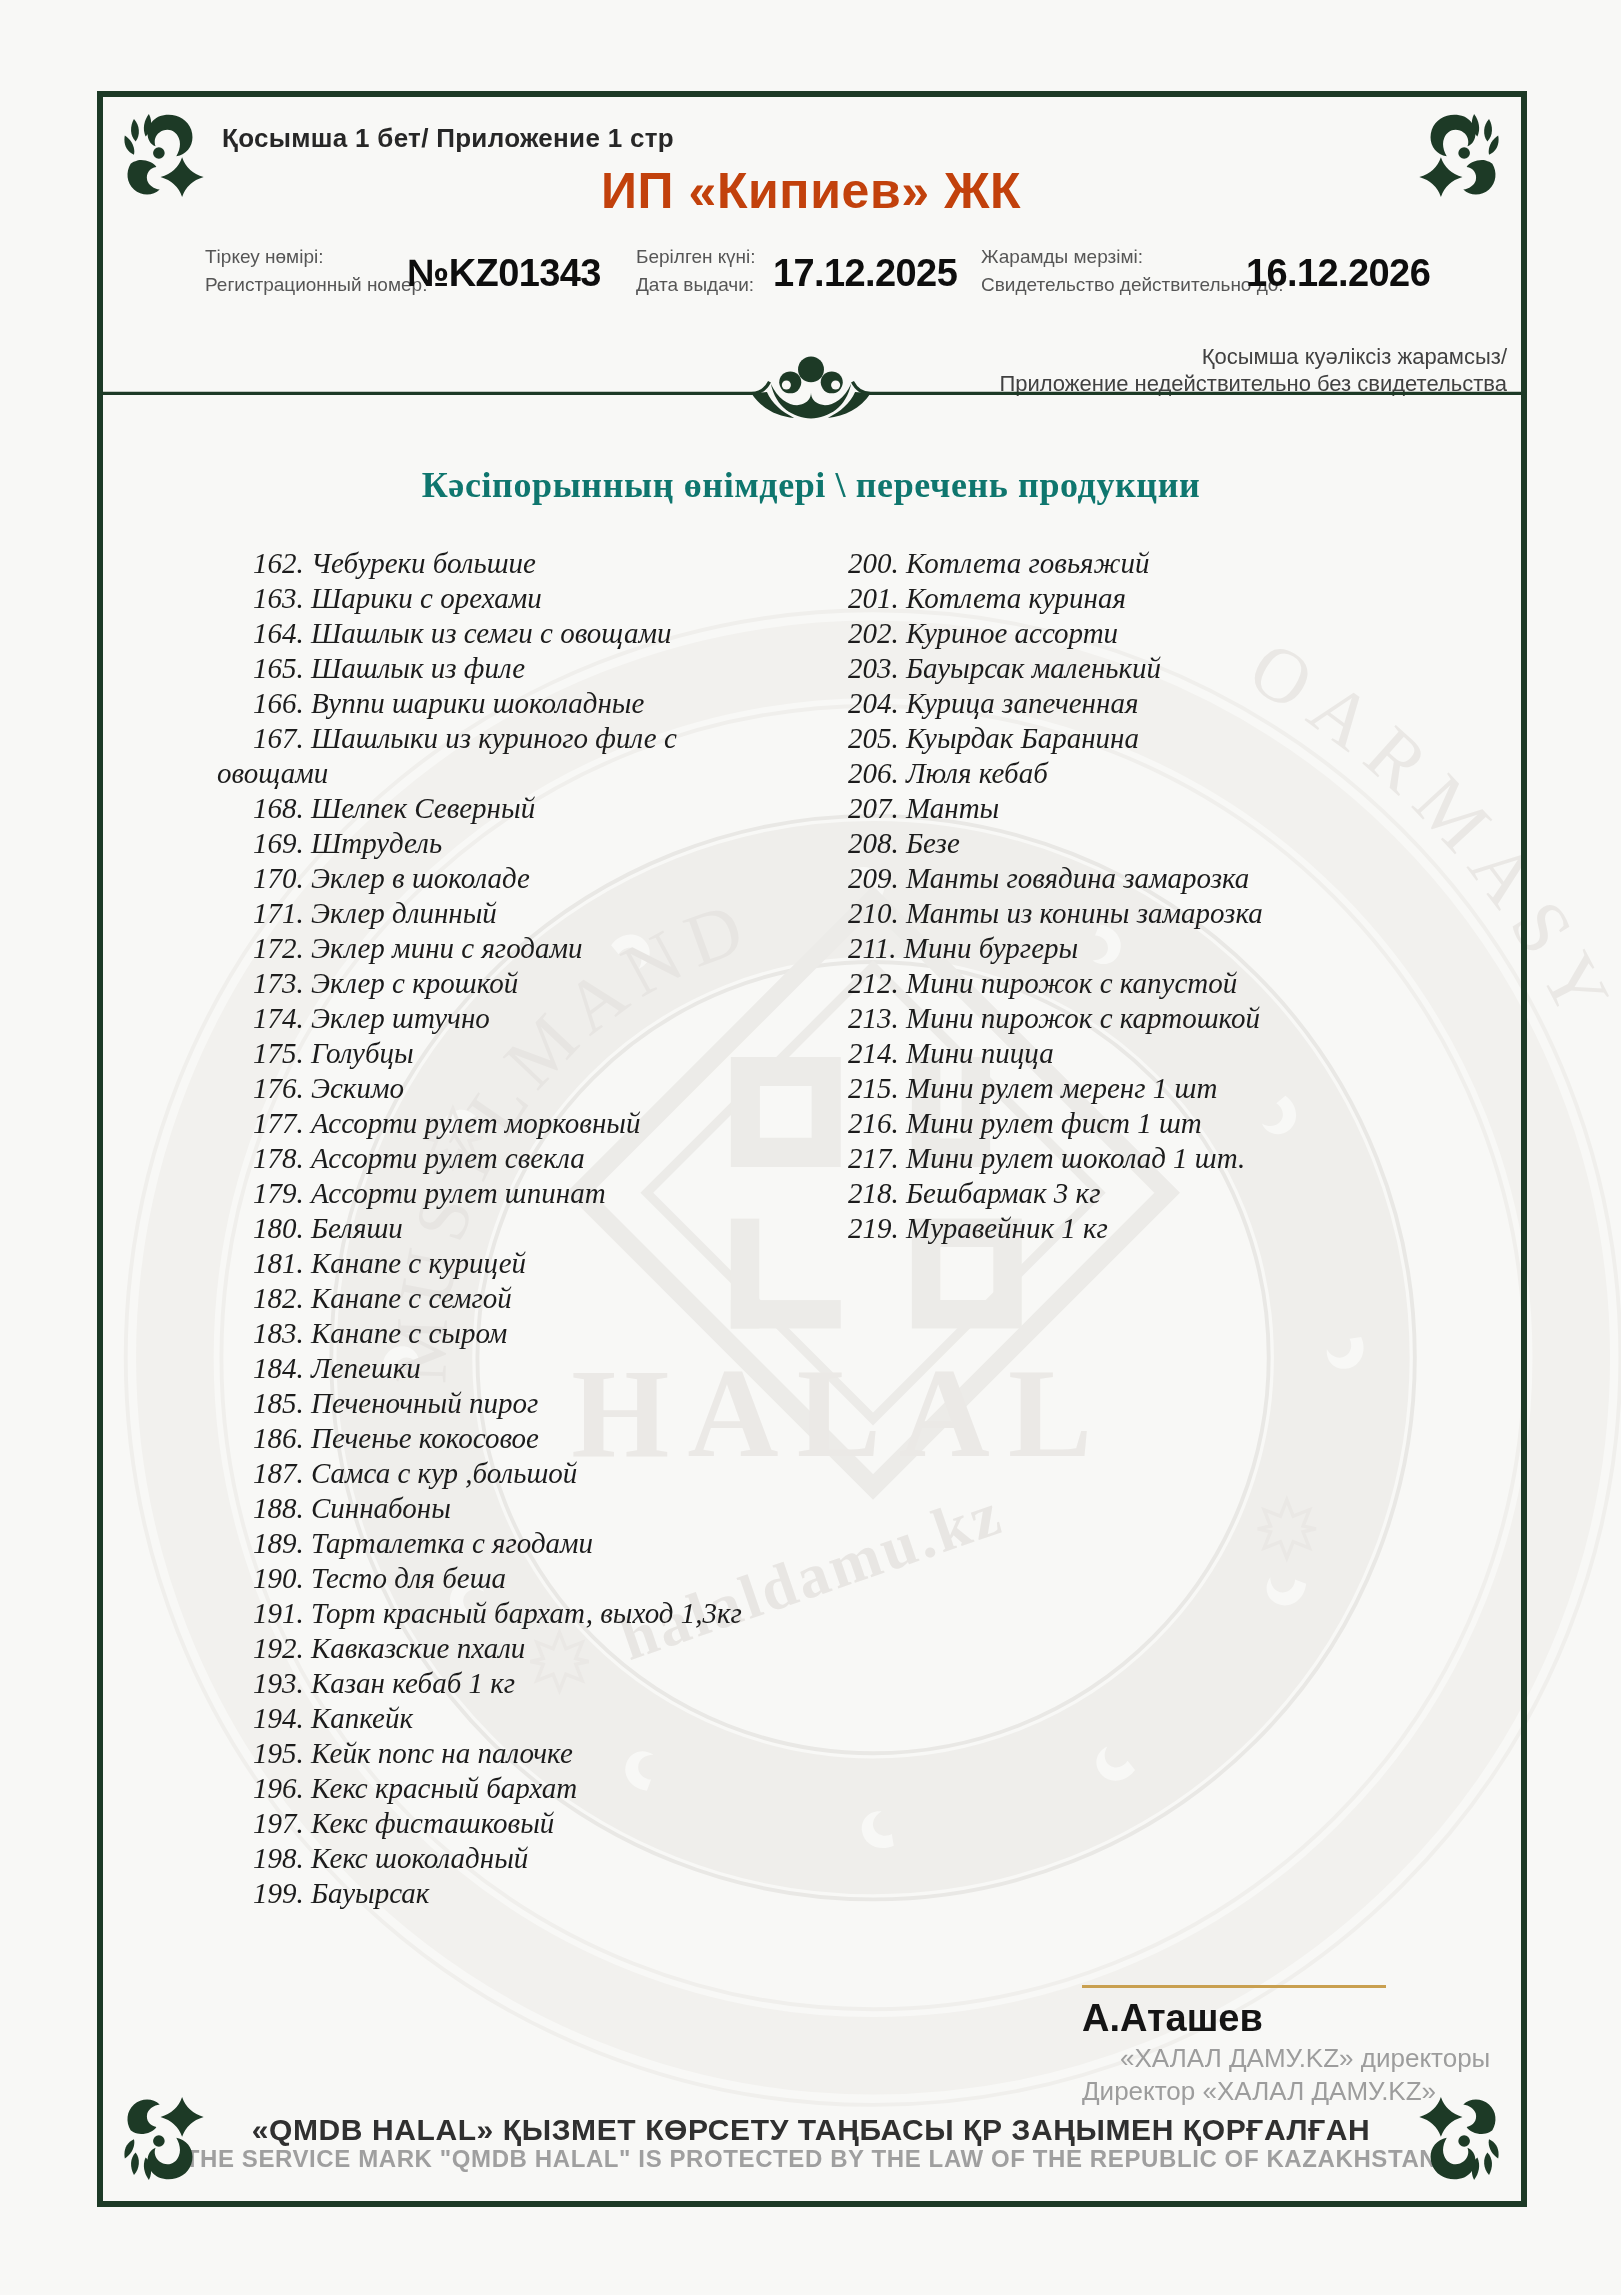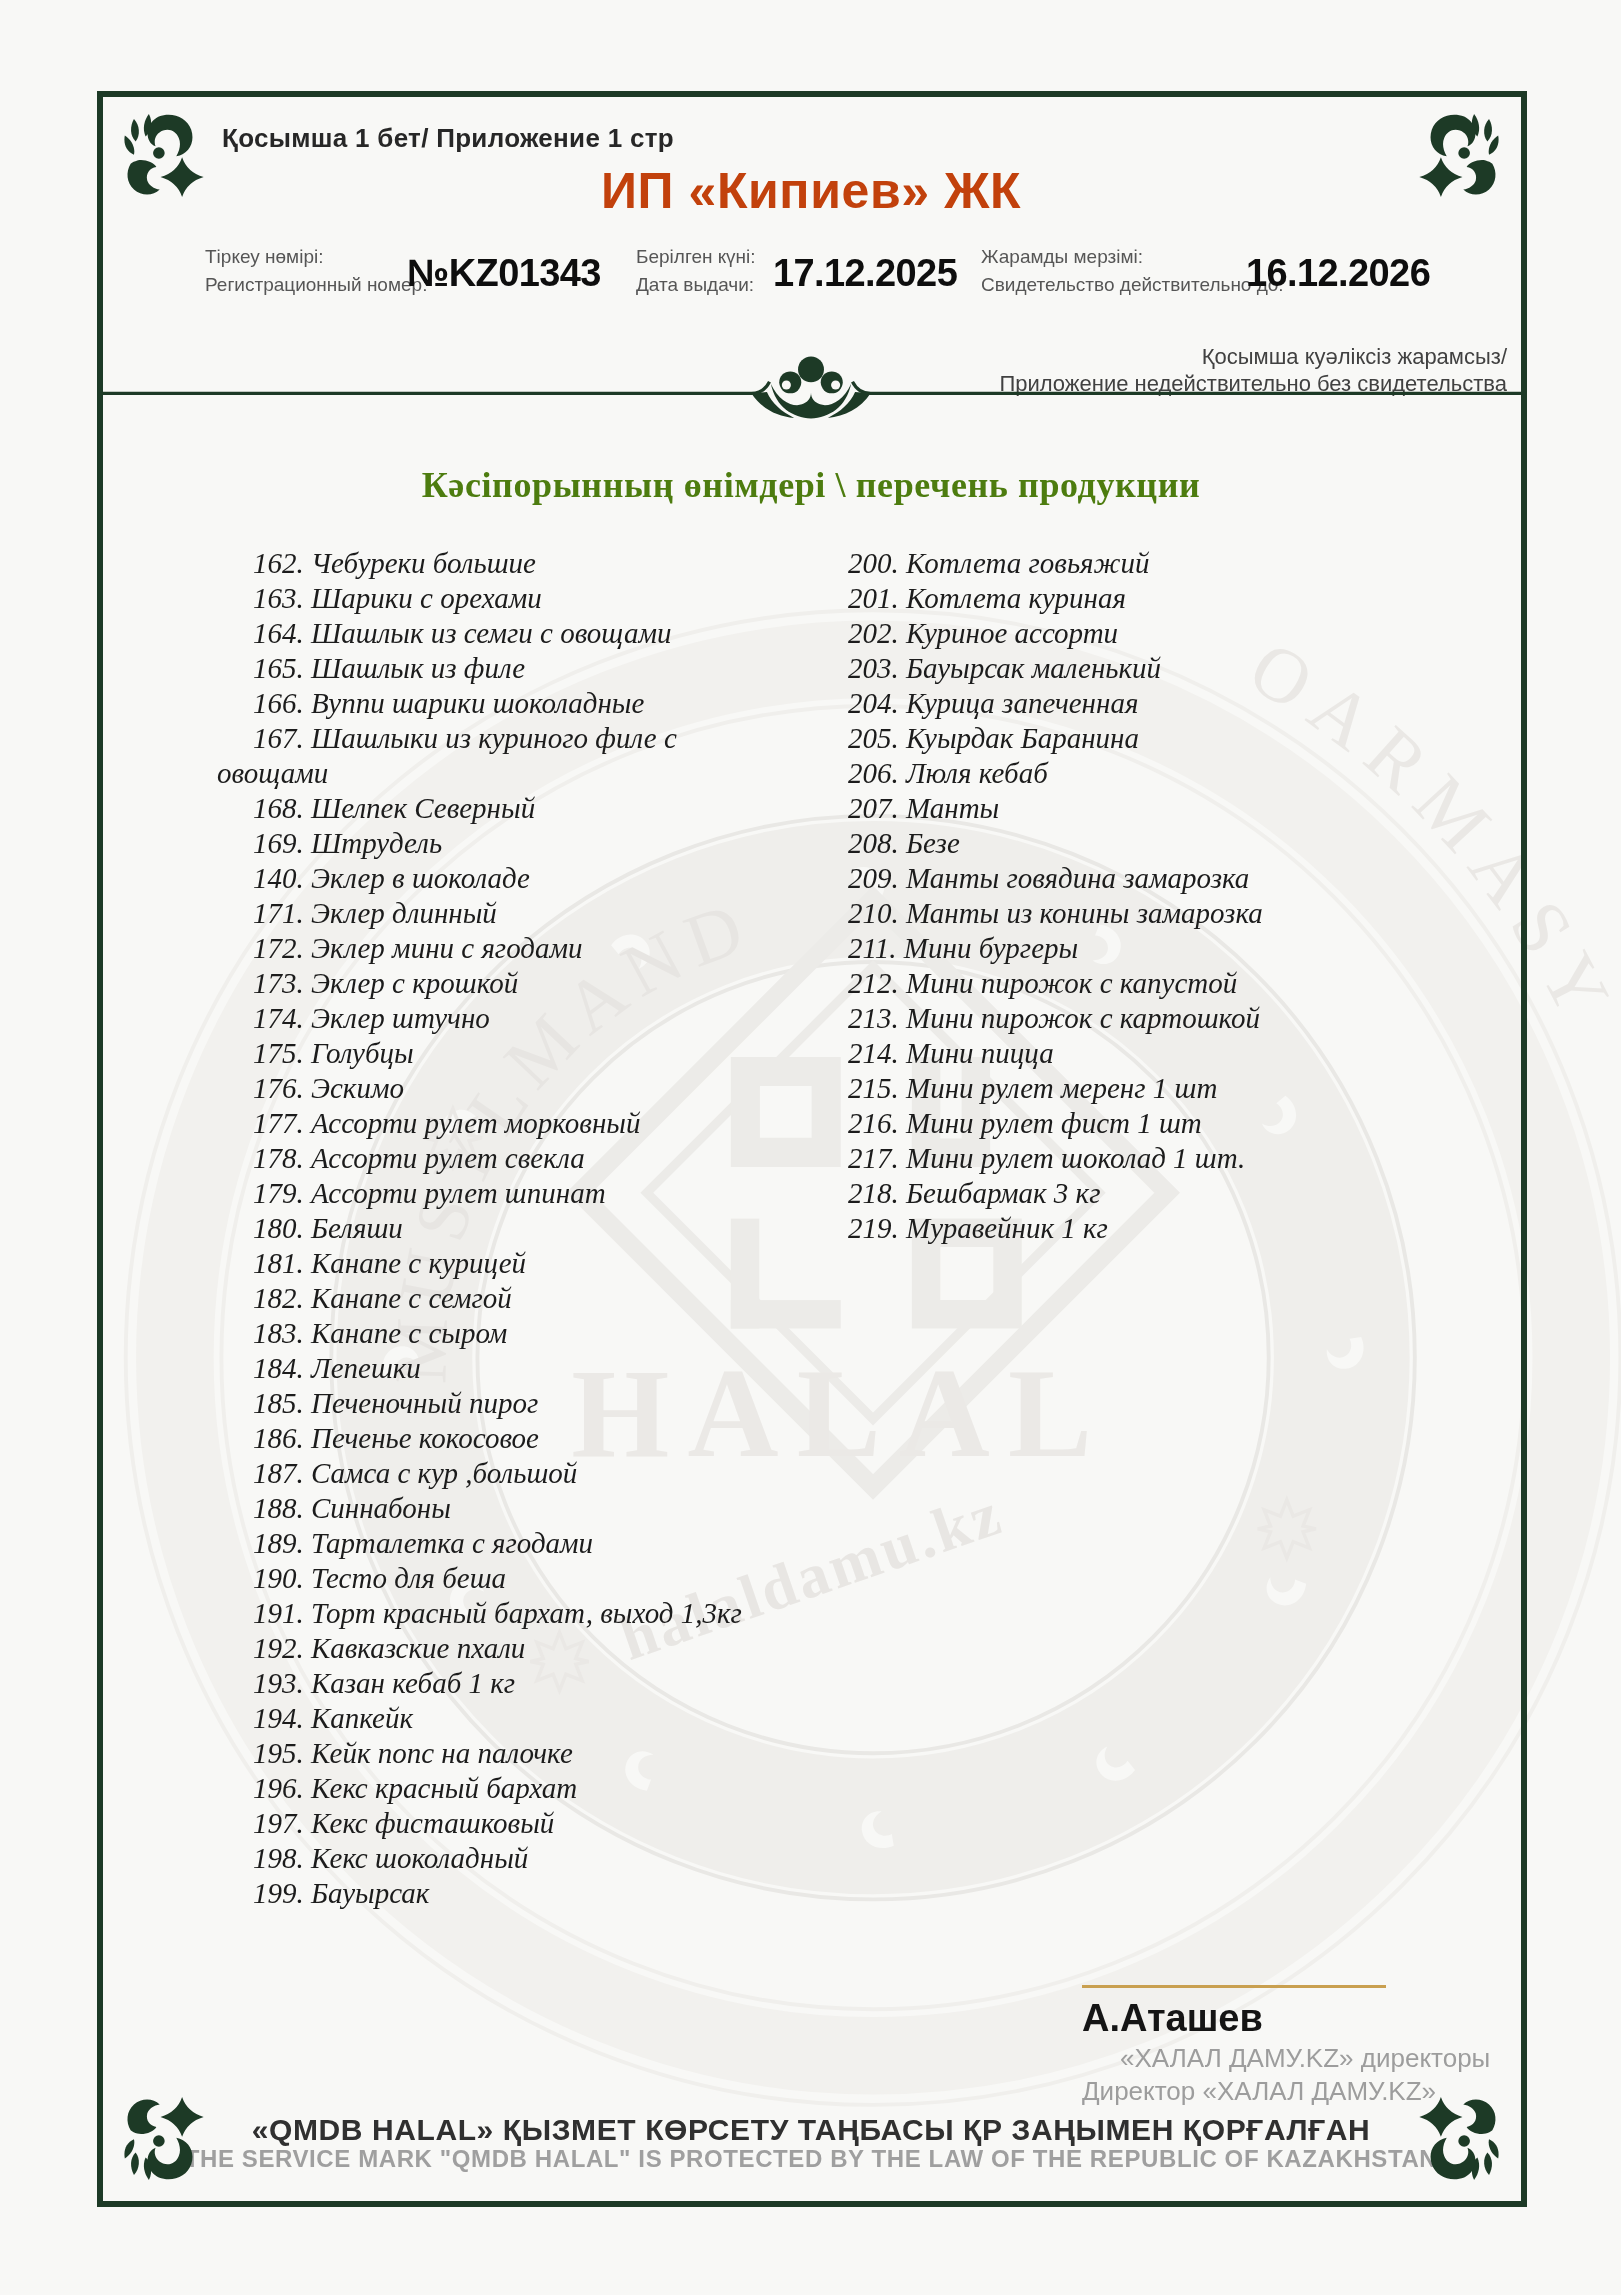--- a/index.html
+++ b/index.html
@@ -29,21 +29,21 @@
   .doc-title{position:absolute;left:0;width:100%;top:162px;text-align:center;font-size:50px;font-weight:700;color:#c2410c;letter-spacing:0.6px;}
   .flabel{position:absolute;font-size:19px;line-height:28px;color:#565656;}
   .fvalue{position:absolute;font-size:38px;font-weight:700;color:#0e0e0e;letter-spacing:-0.6px;white-space:nowrap;}
   .lbl1{left:205px;top:243px;} .val1{left:407px;top:252px;}
   .lbl2{left:636px;top:243px;} .val2{left:773px;top:252px;}
   .lbl3{left:981px;top:243px;} .val3{left:1246px;top:252px;}
   .validity-note{position:absolute;right:115px;top:343px;text-align:right;font-size:22px;line-height:27px;color:#414141;}
   .divider{position:absolute;left:98px;top:352px;width:1426px;height:84px;color:var(--green);}
   .section-title{
     position:absolute;left:0;width:100%;top:464px;text-align:center;
-    font-family:"Liberation Serif",serif;font-weight:700;font-size:36px;color:#4d7c0f;letter-spacing:0.6px;
+    font-family:"Liberation Serif",serif;font-weight:700;font-size:36px;color:#0f766e;letter-spacing:0.6px;
   }
   .col{
     position:absolute;top:546px;font-family:"Liberation Serif",serif;font-style:italic;
     font-size:29px;line-height:35px;color:#1c1c1c;
   }
   .col-left{left:217px;width:572px;}
   .col-right{left:812px;width:695px;}
   .product{text-indent:36px;}
   .sig-line{position:absolute;left:1082px;top:1985px;width:304px;height:3.2px;background:#c9a050;}
   .sig-name{position:absolute;left:1082px;top:1997px;font-size:38px;font-weight:700;color:#151515;}
@@ -216,21 +216,21 @@
 
     <div class="col col-left">
         <div class="product">162. Чебуреки большие</div>
         <div class="product">163. Шарики с орехами</div>
         <div class="product">164. Шашлык из семги с овощами</div>
         <div class="product">165. Шашлык из филе</div>
         <div class="product">166. Вуппи шарики шоколадные</div>
         <div class="product">167. Шашлыки из куриного филе с овощами</div>
         <div class="product">168. Шелпек Северный</div>
         <div class="product">169. Штрудель</div>
-        <div class="product">140. Эклер в шоколаде</div>
+        <div class="product">170. Эклер в шоколаде</div>
         <div class="product">171. Эклер длинный</div>
         <div class="product">172. Эклер мини с ягодами</div>
         <div class="product">173. Эклер с крошкой</div>
         <div class="product">174. Эклер штучно</div>
         <div class="product">175. Голубцы</div>
         <div class="product">176. Эскимо</div>
         <div class="product">177. Ассорти рулет морковный</div>
         <div class="product">178. Ассорти рулет свекла</div>
         <div class="product">179. Ассорти рулет шпинат</div>
         <div class="product">180. Беляши</div>

